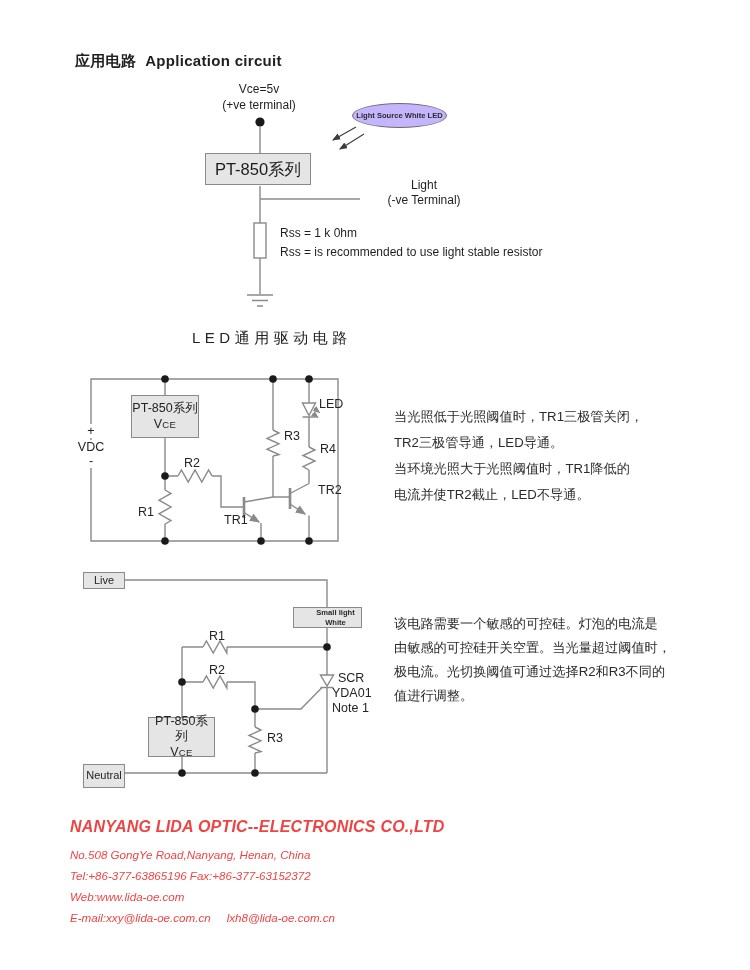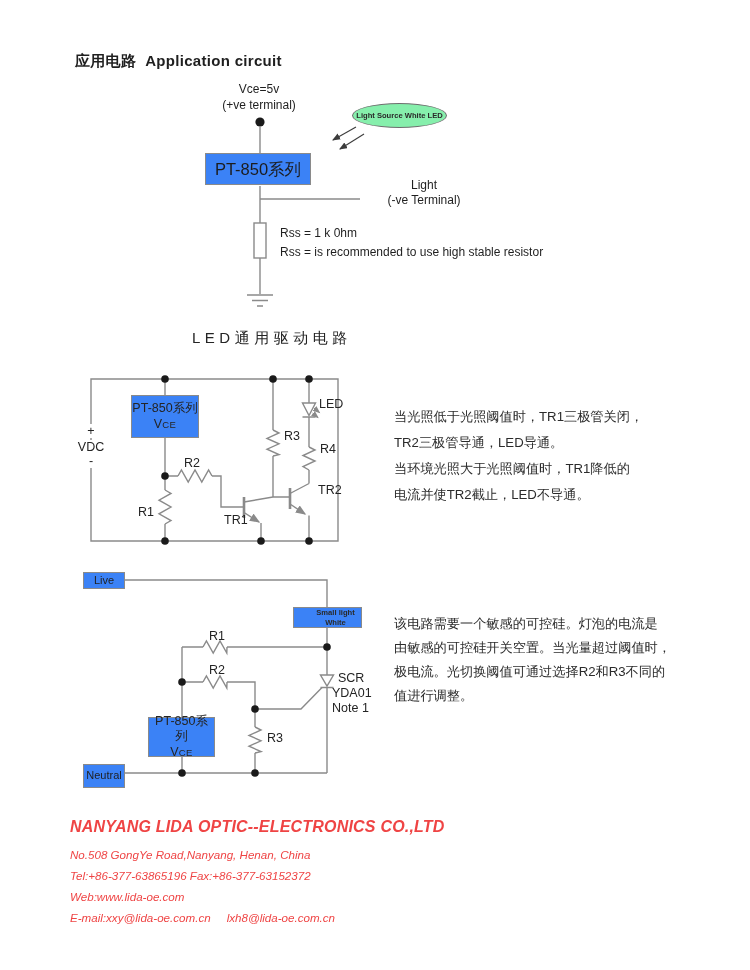--- a/index.html
+++ b/index.html
@@ -3,29 +3,29 @@
 <meta charset="utf-8">
 <style>
   html,body{margin:0;padding:0;background:#fff;}
   .page{position:relative;width:750px;height:970px;background:#ffffff;overflow:hidden;
         font-family:"Liberation Sans","DejaVu Sans",sans-serif;color:#1f1f1f;}
   .abs{position:absolute;white-space:nowrap;}
   .ctr{transform:translateX(-50%);}
   .wires{position:absolute;left:0;top:0;pointer-events:none;}
   .title{left:75px;top:52px;font-size:15px;font-weight:bold;letter-spacing:.3px;}
   .title .en{margin-left:9px;}
-  .cbox{position:absolute;border:1.4px solid #8a8a8a;background:#3b82f6;box-sizing:border-box;
+  .cbox{position:absolute;border:1.4px solid #8a8a8a;background:#e5e5e5;box-sizing:border-box;
         display:flex;flex-direction:column;align-items:center;justify-content:center;
         text-align:center;line-height:1.25;}
   .lbl{font-size:12.5px;color:#242424;}
   .sm{font-size:12px;}
   .vsub{font-size:9.5px;letter-spacing:.4px;}
   .ellipse{position:absolute;left:352px;top:103px;width:93px;height:23px;border:1px solid #6f6f6f;
            border-radius:50%;display:flex;align-items:center;justify-content:center;
-           font-size:7.6px;font-weight:600;color:#2a2a2a;background:#86efac;}
+           font-size:7.6px;font-weight:600;color:#2a2a2a;background:#c4b5fd;}
   .heading{left:192px;top:329px;font-size:15px;letter-spacing:4.5px;color:#242424;}
   .desc{position:absolute;left:394px;font-size:13.2px;color:#2b2b2b;}
   .desc.d1{top:404px;}  .desc.d1 div{height:26px;line-height:26px;}
   .desc.d2{top:612px;}  .desc.d2 div{height:24px;line-height:24px;}
   .railtxt{background:#fff;padding:0 2px;font-size:12.5px;color:#242424;}
   .bulb{font-size:7.6px;font-weight:600;line-height:9.5px;color:#2a2a2a;padding-left:16px;}
   .foot{position:absolute;left:70px;font-style:italic;color:#ef4444;}
   .foot.company{top:818px;font-size:16px;font-weight:bold;letter-spacing:.2px;}
   .foot.detail{font-size:11.6px;}
   .email2{margin-left:16px;}
@@ -126,21 +126,21 @@
   <div class="abs ctr sm" style="left:259px;top:98px;">(+ve terminal)</div>
   <div class="ellipse">
     <span>Light Source White LED</span>
   </div>
   <div class="cbox" style="left:205px;top:153px;width:106px;height:32px;font-size:16.5px;color:#1c1c1c;">
     <span>PT-850系列</span>
   </div>
   <div class="abs ctr sm" style="left:424px;top:178px;">Light</div>
   <div class="abs ctr sm" style="left:424px;top:193px;">(-ve Terminal)</div>
   <div class="abs sm" style="left:280px;top:226px;">Rss = 1 k 0hm</div>
-  <div class="abs sm" style="left:280px;top:245px;">Rss = is recommended to use high stable resistor</div>
+  <div class="abs sm" style="left:280px;top:245px;">Rss = is recommended to use light stable resistor</div>
 
   <div class="abs heading">LED通用驱动电路</div>
 
   <div class="cbox lbl" style="left:131px;top:395px;width:68px;height:43px;">
     <div>PT-850系列</div>
     <div><span>V</span><span class="vsub">CE</span></div>
   </div>
   <div class="abs ctr railtxt" style="left:91px;top:424px;">+</div>
   <div class="abs ctr railtxt" style="left:91px;top:440px;">VDC</div>
   <div class="abs ctr railtxt" style="left:91px;top:454px;">-</div>

